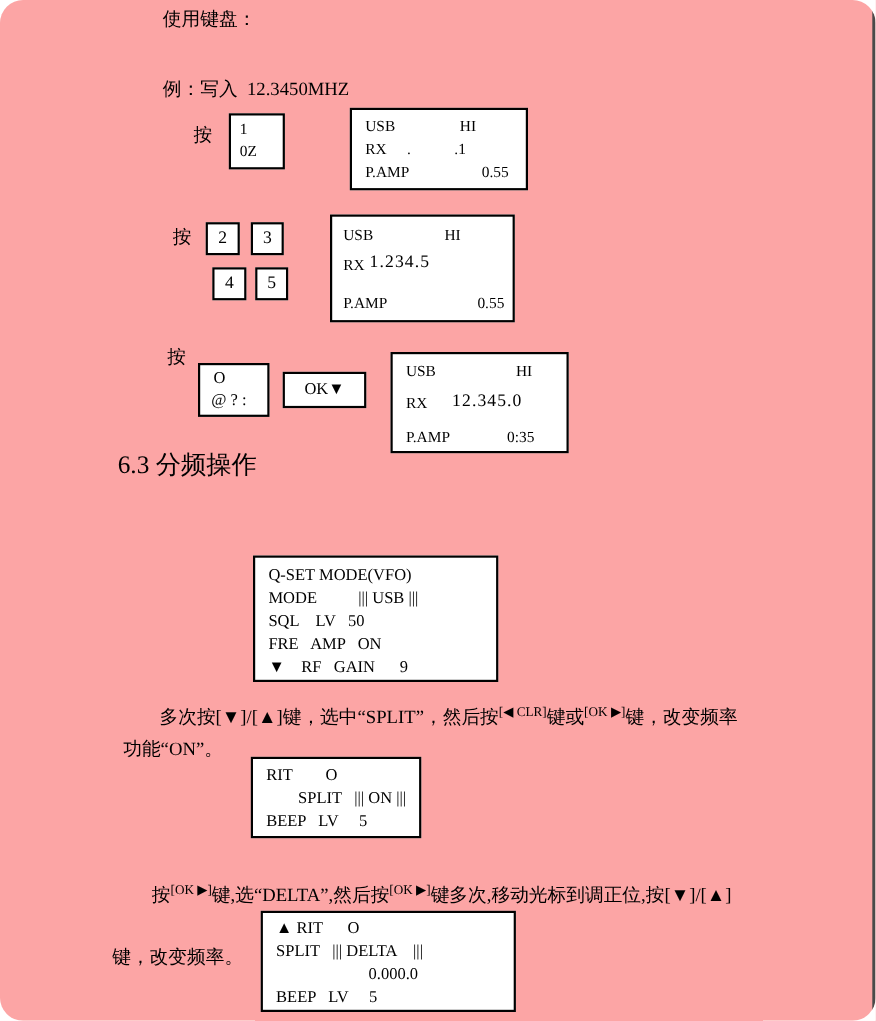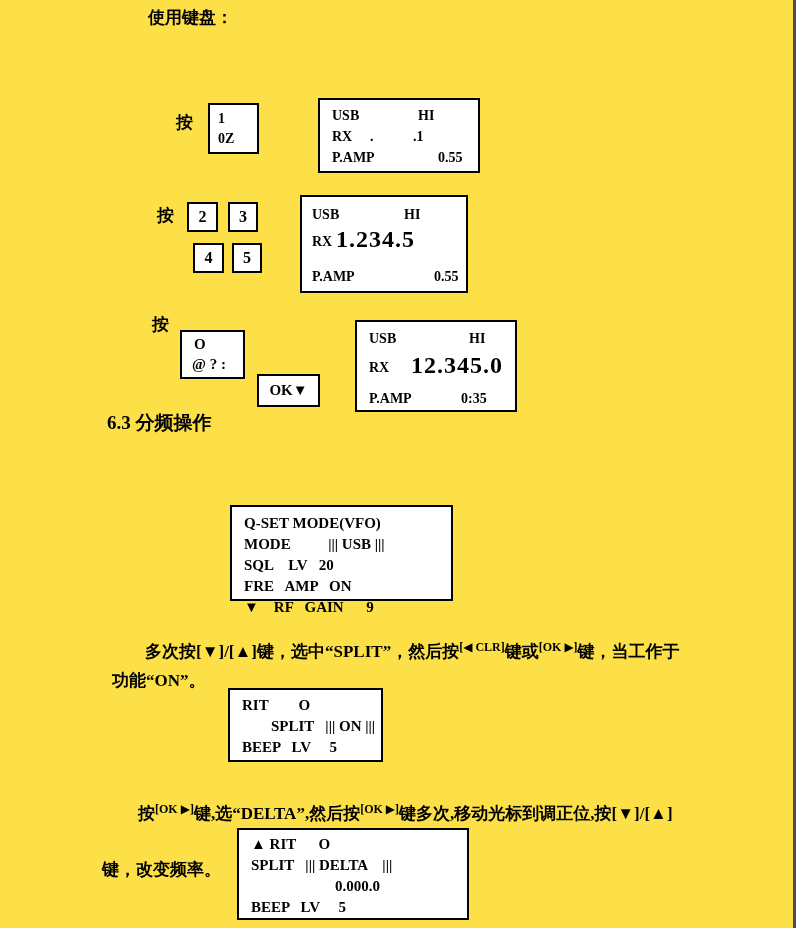--- a/index.html
+++ b/index.html
@@ -1,43 +1,44 @@
 <!DOCTYPE html>
 <html><head>
 <meta charset="utf-8">
 <style>
   html,body { margin:0; padding:0; background:#fff; }
   .page {
-    position:relative; width:796px; height:928px; background:#fde047;
+    position:relative; width:796px; height:928px; background:#fca5a5;
     font-family:"Liberation Serif","DejaVu Serif",serif;
-    color:#000; font-weight:bold; overflow:hidden;
+    color:#000; font-weight:normal; overflow:hidden;border-radius:21px;
   }
   .cn  { position:absolute; font-size:17px; line-height:21px; white-space:pre; }
-  .cn-big { position:absolute; font-size:19px; line-height:22px; white-space:pre; }
+  .cn-big { position:absolute; font-size:23px; line-height:22px; white-space:pre; }
   .sup { font-size:12px; position:relative; top:-6px; }
   .box { position:absolute; border:2px solid #000; background:#fff; box-sizing:border-box; }
   .lcd { position:absolute; font-size:14px; line-height:17px; white-space:pre; }
   .lcd15 { position:absolute; font-size:15px; line-height:18px; white-space:pre; }
-  .lcd-big { position:absolute; font-size:24px; line-height:20px; white-space:pre; letter-spacing:1px; }
+  .lcd-big { position:absolute; font-size:16px; line-height:20px; white-space:pre; letter-spacing:1px; }
   .keycap {
     position:absolute; border:2px solid #000; box-sizing:border-box; background:#fff;
     display:flex; align-items:center; justify-content:center; font-size:16px;
   }
   .right-rule { position:absolute; right:0; top:0; width:3px; height:928px; background:#4a4a4a; }
 </style>
 </head>
 <body>
 
 <div class="page">
 
   <div class="right-rule"></div>
 
   <div class="cn" style="left:148px; top:7px;">使用键盘：</div>
 
 
+  <div class="cn" style="left:148px; top:70px;">例：写入  12.3450MHZ</div>
 
   <div class="cn" style="left:176px; top:112px;">按</div>
   <div class="box" style="left:208px; top:103px; width:51px; height:51px;">
     <span class="lcd" style="left:8px; top:5px;">1</span>
     <span class="lcd" style="left:8px; top:25px;">0Z</span>
   </div>
   <div class="box" style="left:318px; top:98px; width:162px; height:75px;">
     <span class="lcd" style="left:12px; top:7px;">USB</span>
     <span class="lcd" style="left:98px; top:7px;">HI</span>
     <span class="lcd" style="left:12px; top:28px;">RX</span>
@@ -59,41 +60,41 @@
     <span class="lcd-big" style="left:34px; top:32px;">1.234.5</span>
     <span class="lcd" style="left:10px; top:71px;">P.AMP</span>
     <span class="lcd" style="left:132px; top:71px;">0.55</span>
   </div>
 
   <div class="cn" style="left:152px; top:314px;">按</div>
   <div class="box" style="left:180px; top:330px; width:65px; height:49px;">
     <span class="lcd15" style="left:12px; top:3px;">O</span>
     <span class="lcd15" style="left:10px; top:23px;">@ ? :</span>
   </div>
-  <div class="keycap" style="left:257px; top:338px; width:63px; height:33px; font-size:15px;margin-top:36px;">OK▼</div>
+  <div class="keycap" style="left:257px; top:338px; width:76px; height:33px; font-size:15px;">OK▼</div>
   <div class="box" style="left:355px; top:320px; width:162px; height:92px;">
     <span class="lcd" style="left:12px; top:8px;">USB</span>
     <span class="lcd" style="left:112px; top:8px;">HI</span>
     <span class="lcd" style="left:12px; top:37px;">RX</span>
     <span class="lcd-big" style="left:38px; top:33px;margin-left:16px;">12.345.0</span>
     <span class="lcd" style="left:12px; top:68px;">P.AMP</span>
     <span class="lcd" style="left:104px; top:68px;">0:35</span>
   </div>
 
   <div class="cn-big" style="left:107px; top:412px;"><span>6.3</span><span> </span><span>分频操作</span></div>
 
-  <div class="box" style="left:230px; top:505px; width:223px; height:96px;">
+  <div class="box" style="left:230px; top:505px; width:223px; height:115px;">
     <span class="lcd15" style="left:12px; top:7px;">Q-SET MODE(VFO)</span>
     <span class="lcd15" style="left:12px; top:28px;">MODE          ||| USB |||</span>
-    <span class="lcd15" style="left:12px; top:49px;">SQL    LV   20</span>
+    <span class="lcd15" style="left:12px; top:49px;">SQL    LV   50</span>
     <span class="lcd15" style="left:12px; top:70px;">FRE   AMP   ON</span>
     <span class="lcd15" style="left:12px; top:91px;">▼    RF   GAIN      9</span>
   </div>
 
-  <div class="cn" style="left:145px; top:641px;"><span>多次按[▼]/[▲]键，选中“SPLIT”，然后按</span><span class="sup">[◀ CLR]</span><span>键或</span><span class="sup">[OK ▶]</span><span>键，当工作于</span></div>
+  <div class="cn" style="left:145px; top:641px;"><span>多次按[▼]/[▲]键，选中“SPLIT”，然后按</span><span class="sup">[◀ CLR]</span><span>键或</span><span class="sup">[OK ▶]</span><span>键，改变频率</span></div>
   <div class="cn" style="left:112px; top:670px;">功能“ON”。</div>
 
   <div class="box" style="left:228px; top:688px; width:155px; height:74px;">
     <span class="lcd15" style="left:12px; top:6px;">RIT        O</span>
     <span class="lcd15" style="left:12px; top:27px;margin-left:29px;">SPLIT   ||| ON |||</span>
     <span class="lcd15" style="left:12px; top:48px;">BEEP   LV     5</span>
   </div>
 
   <div class="cn" style="left:138px; top:803px;"><span>按</span><span class="sup">[OK ▶]</span><span>键,选“DELTA”,然后按</span><span class="sup">[OK ▶]</span><span>键多次,移动光标到调正位,按[▼]/[▲]</span></div>
   <div class="cn" style="left:102px; top:818px;margin-top:41px;">键，改变频率。</div>

